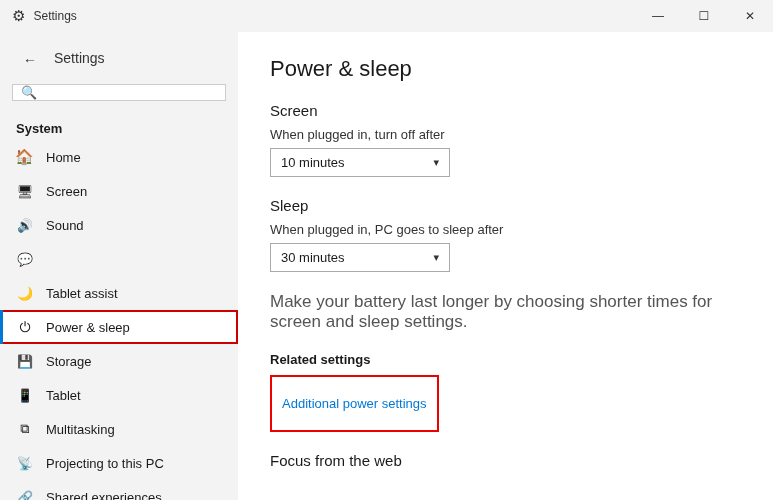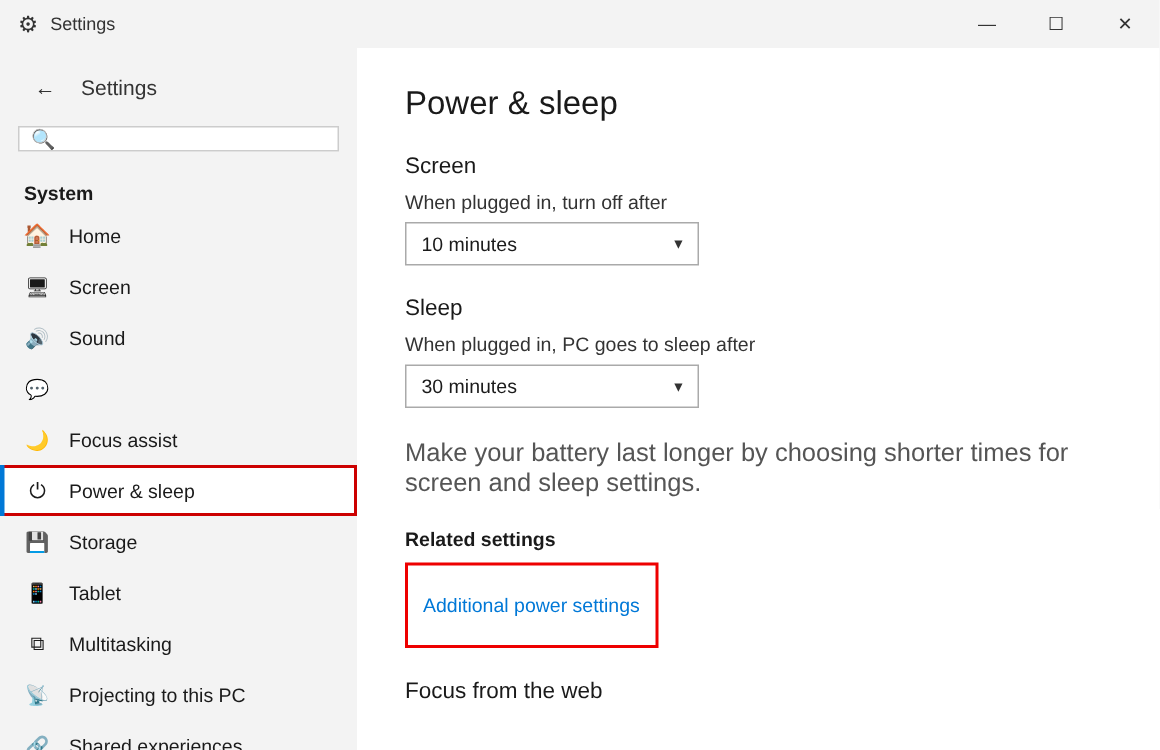--- a/index.html
+++ b/index.html
@@ -173,21 +173,21 @@
       color: #333;
       margin-bottom: 6px;
     }
     .dropdown {
       display: flex;
       align-items: center;
       justify-content: space-between;
       border: 1px solid #aaa;
       background: #fff;
       padding: 6px 10px;
-      width: 196px;
+      width: 180px;
       cursor: pointer;
       font-size: 13px;
       color: #1a1a1a;
       margin-bottom: 20px;
     }
     .dropdown-arrow { font-size: 11px; color: #333; }
     .save-energy-title {
       font-size: 15px;
       font-weight: 400;
       color: #1a1a1a;
@@ -265,21 +265,21 @@
     </div>
     <div class="nav-item">
       <span class="icon" style="font-size:13px;">🔊</span>
       <span class="nav-item-label">Sound</span>
     </div>
     <div class="nav-item">
       <span class="icon" style="font-size:13px;">💬</span>
     </div>
     <div class="nav-item">
       <span class="icon" style="font-size:13px;">🌙</span>
-      <span class="nav-item-label">Focus assist</span>
+      <span class="nav-item-label">Tablet assist</span>
     </div>
 
     <div class="nav-item active" style="position:relative; outline: 2px solid #cc0000; outline-offset: -2px;">
       <span class="icon" style="font-size:14px;">⏻</span>
       <span class="nav-item-label">Power &amp; sleep</span>
     </div>
 
     <div class="nav-item">
       <span class="icon" style="font-size:13px;">💾</span>
       <span class="nav-item-label">Storage</span>

